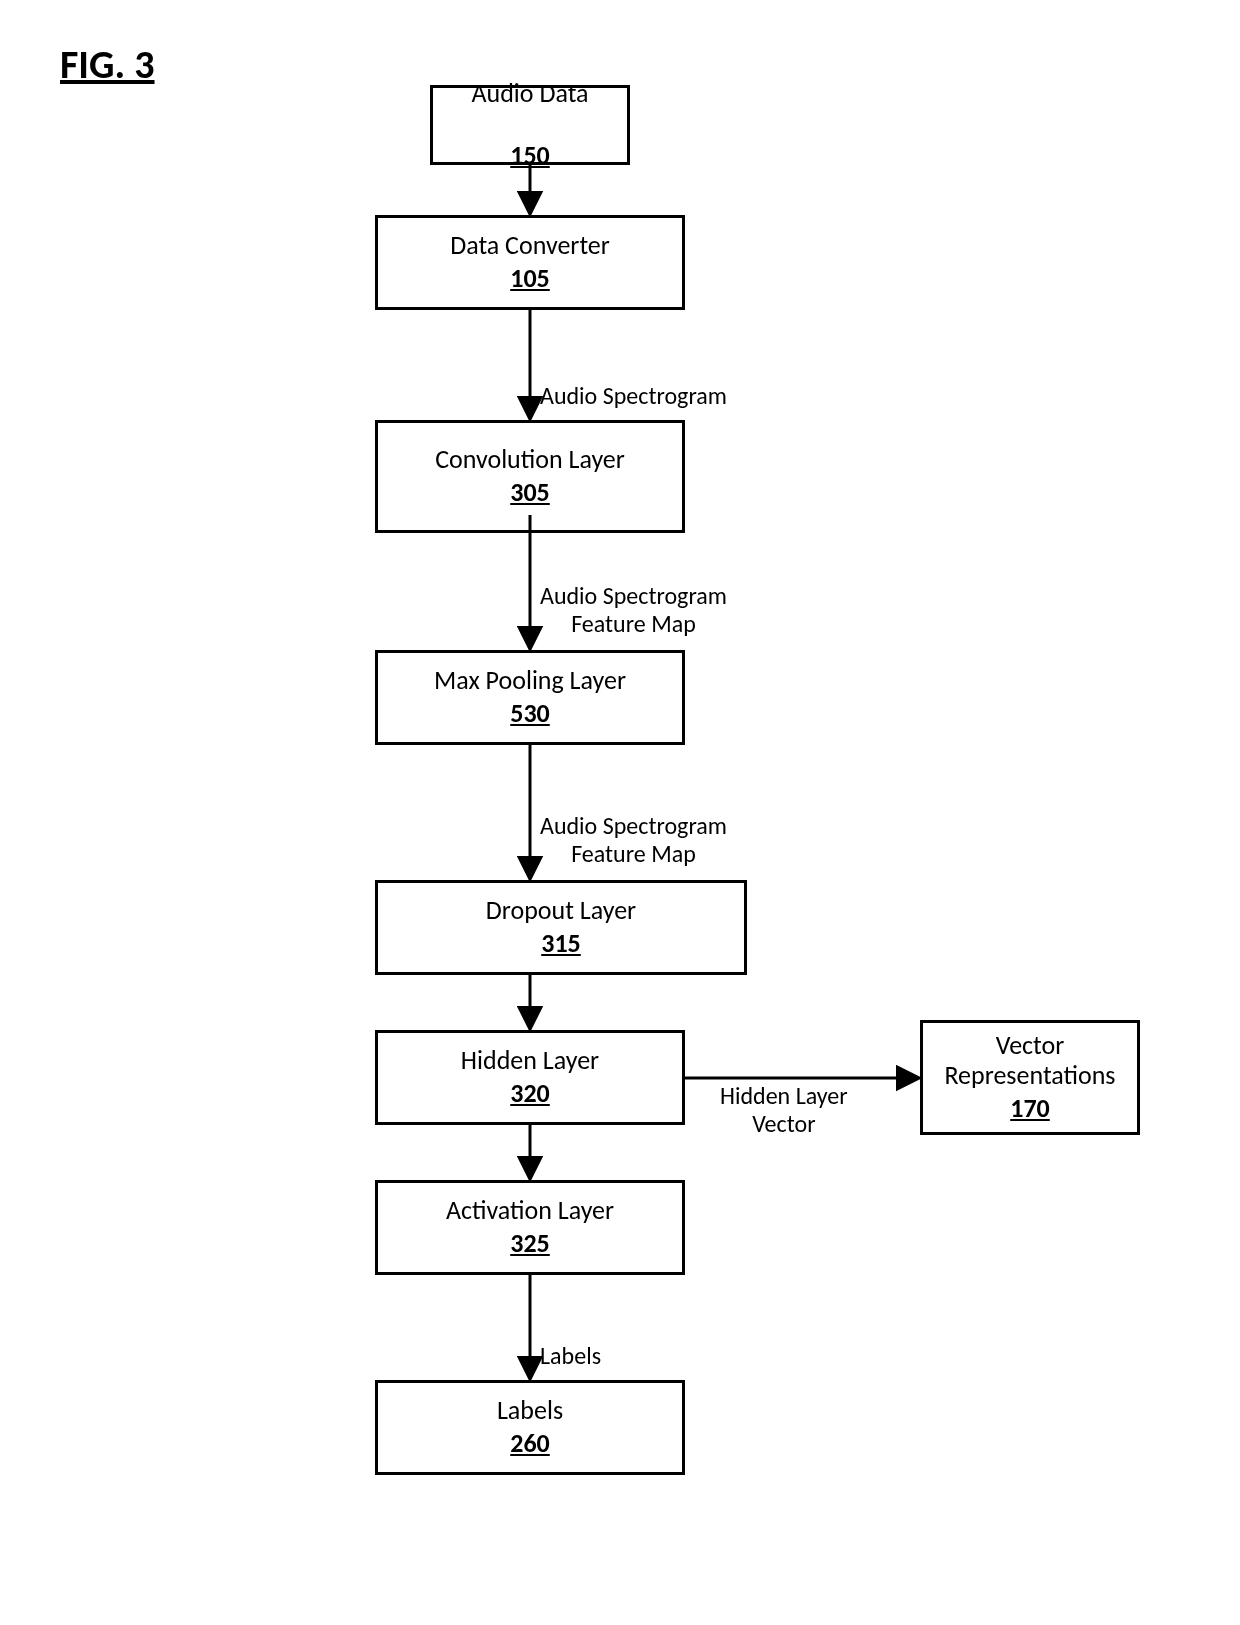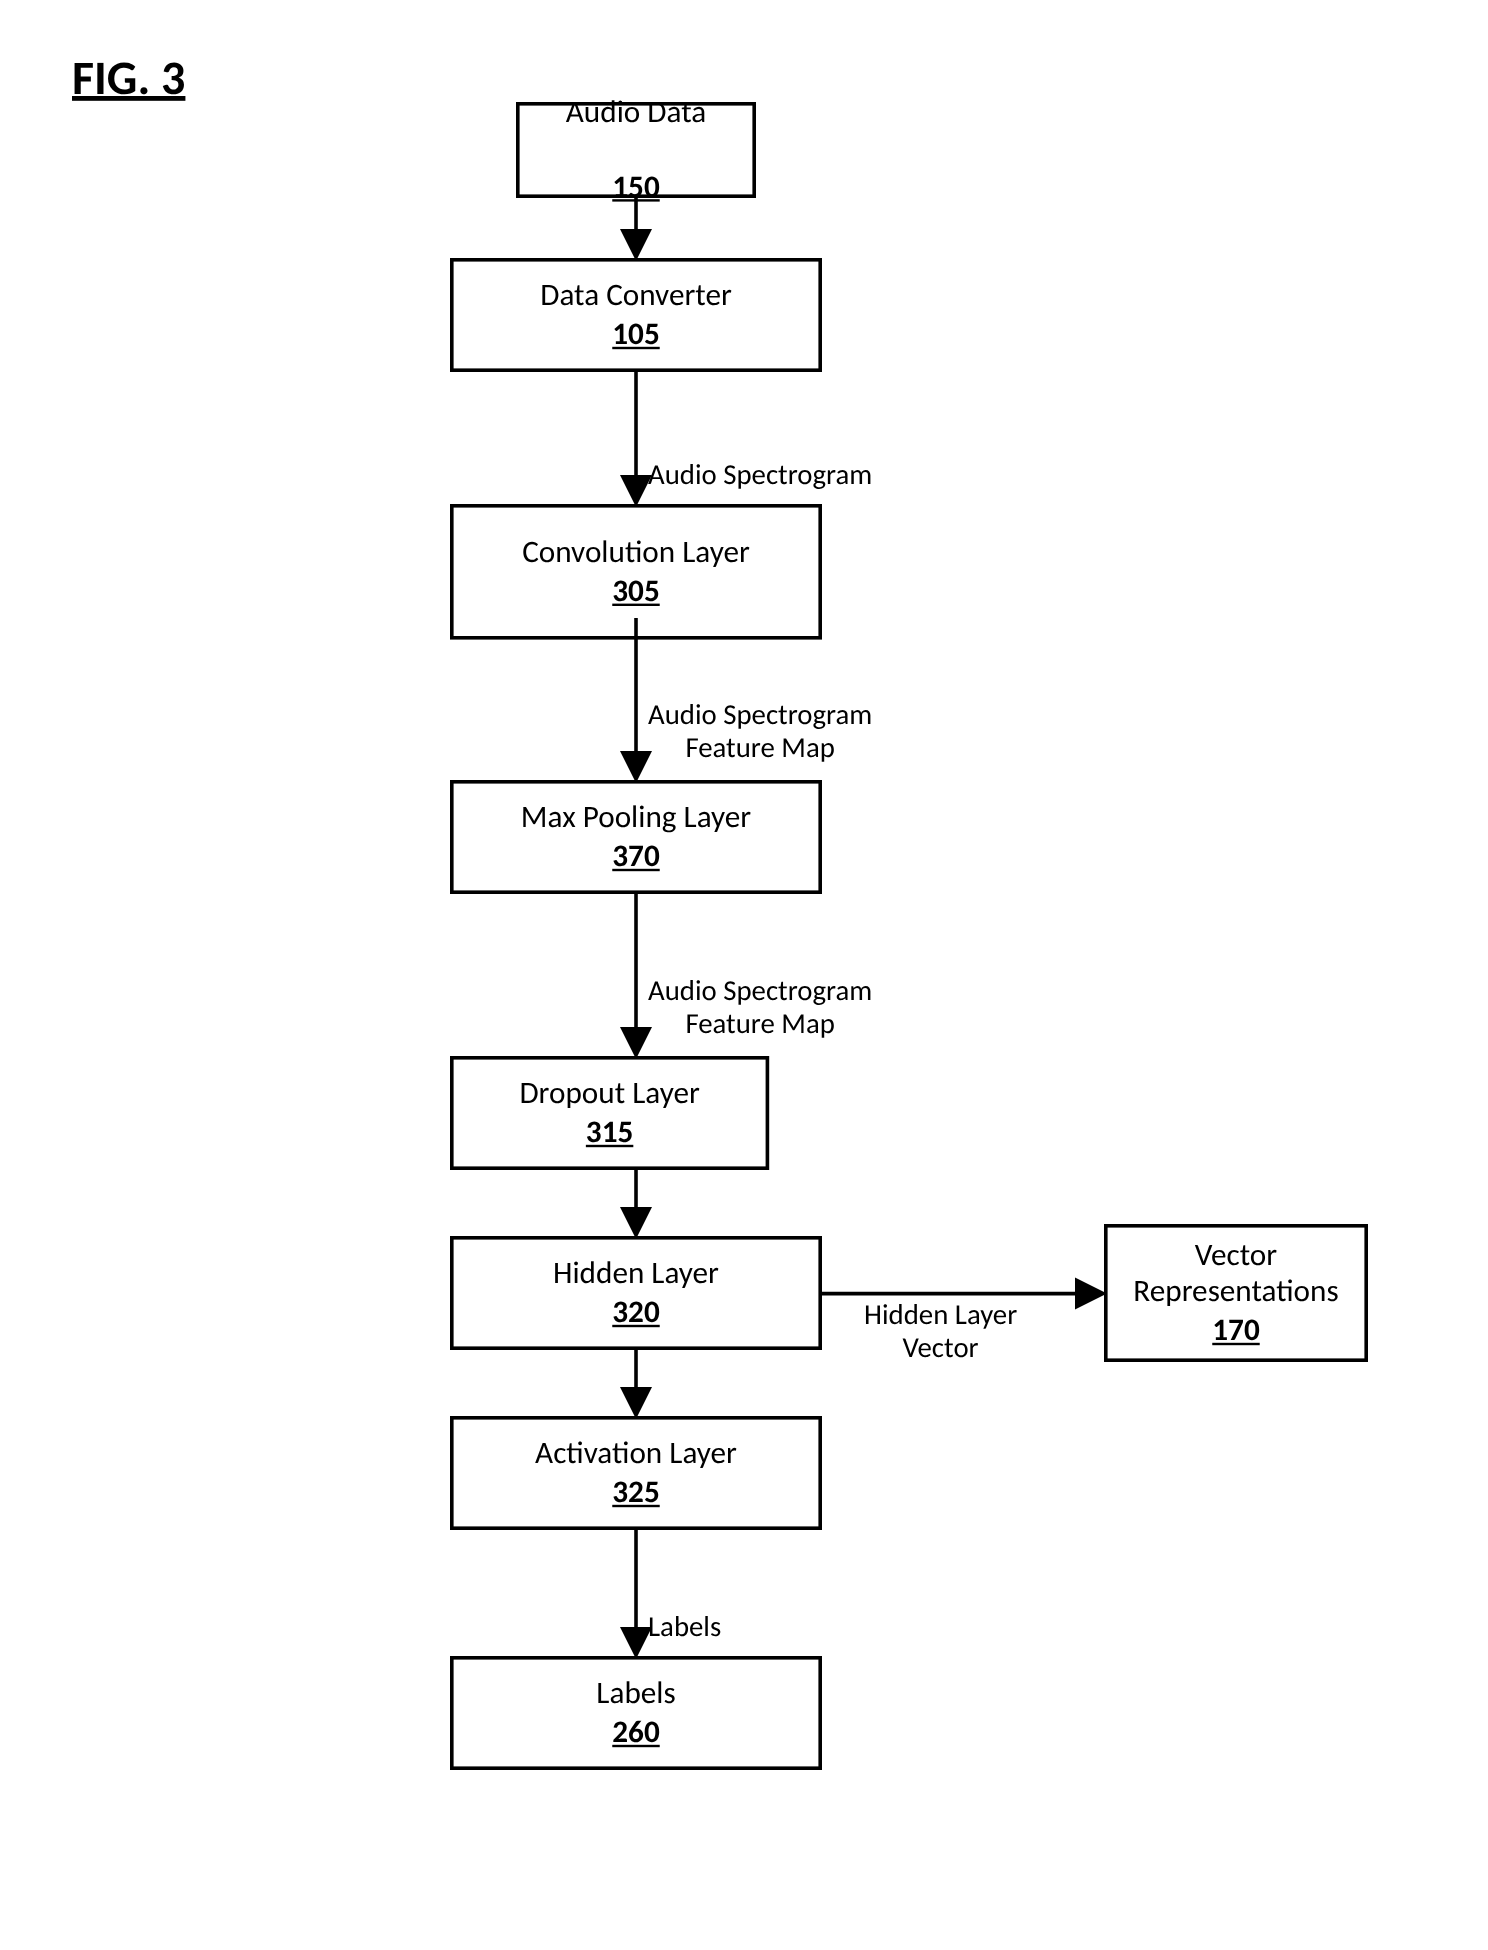--- a/index.html
+++ b/index.html
@@ -46,24 +46,24 @@
     <div class="ref">105</div>
   </div>
 
   <div class="node" style="left:375px; top:420px; width:310px; height:113px;">
     <div class="title">Convolution Layer</div>
     <div class="ref">305</div>
   </div>
 
   <div class="node" style="left:375px; top:650px; width:310px; height:95px;">
     <div class="title">Max Pooling Layer</div>
-    <div class="ref">370</div>
+    <div class="ref">530</div>
   </div>
 
-  <div class="node" style="left:375px; top:880px; width:266px; height:95px;align-items:center;">
+  <div class="node" style="left:375px; top:880px; width:372px; height:95px;align-items:center;">
     <div class="title">Dropout Layer</div>
     <div class="ref">315</div>
   </div>
 
   <div class="node" style="left:375px; top:1030px; width:310px; height:95px;">
     <div class="title">Hidden Layer</div>
     <div class="ref">320</div>
   </div>
 
   <div class="node" style="left:375px; top:1180px; width:310px; height:95px;">

